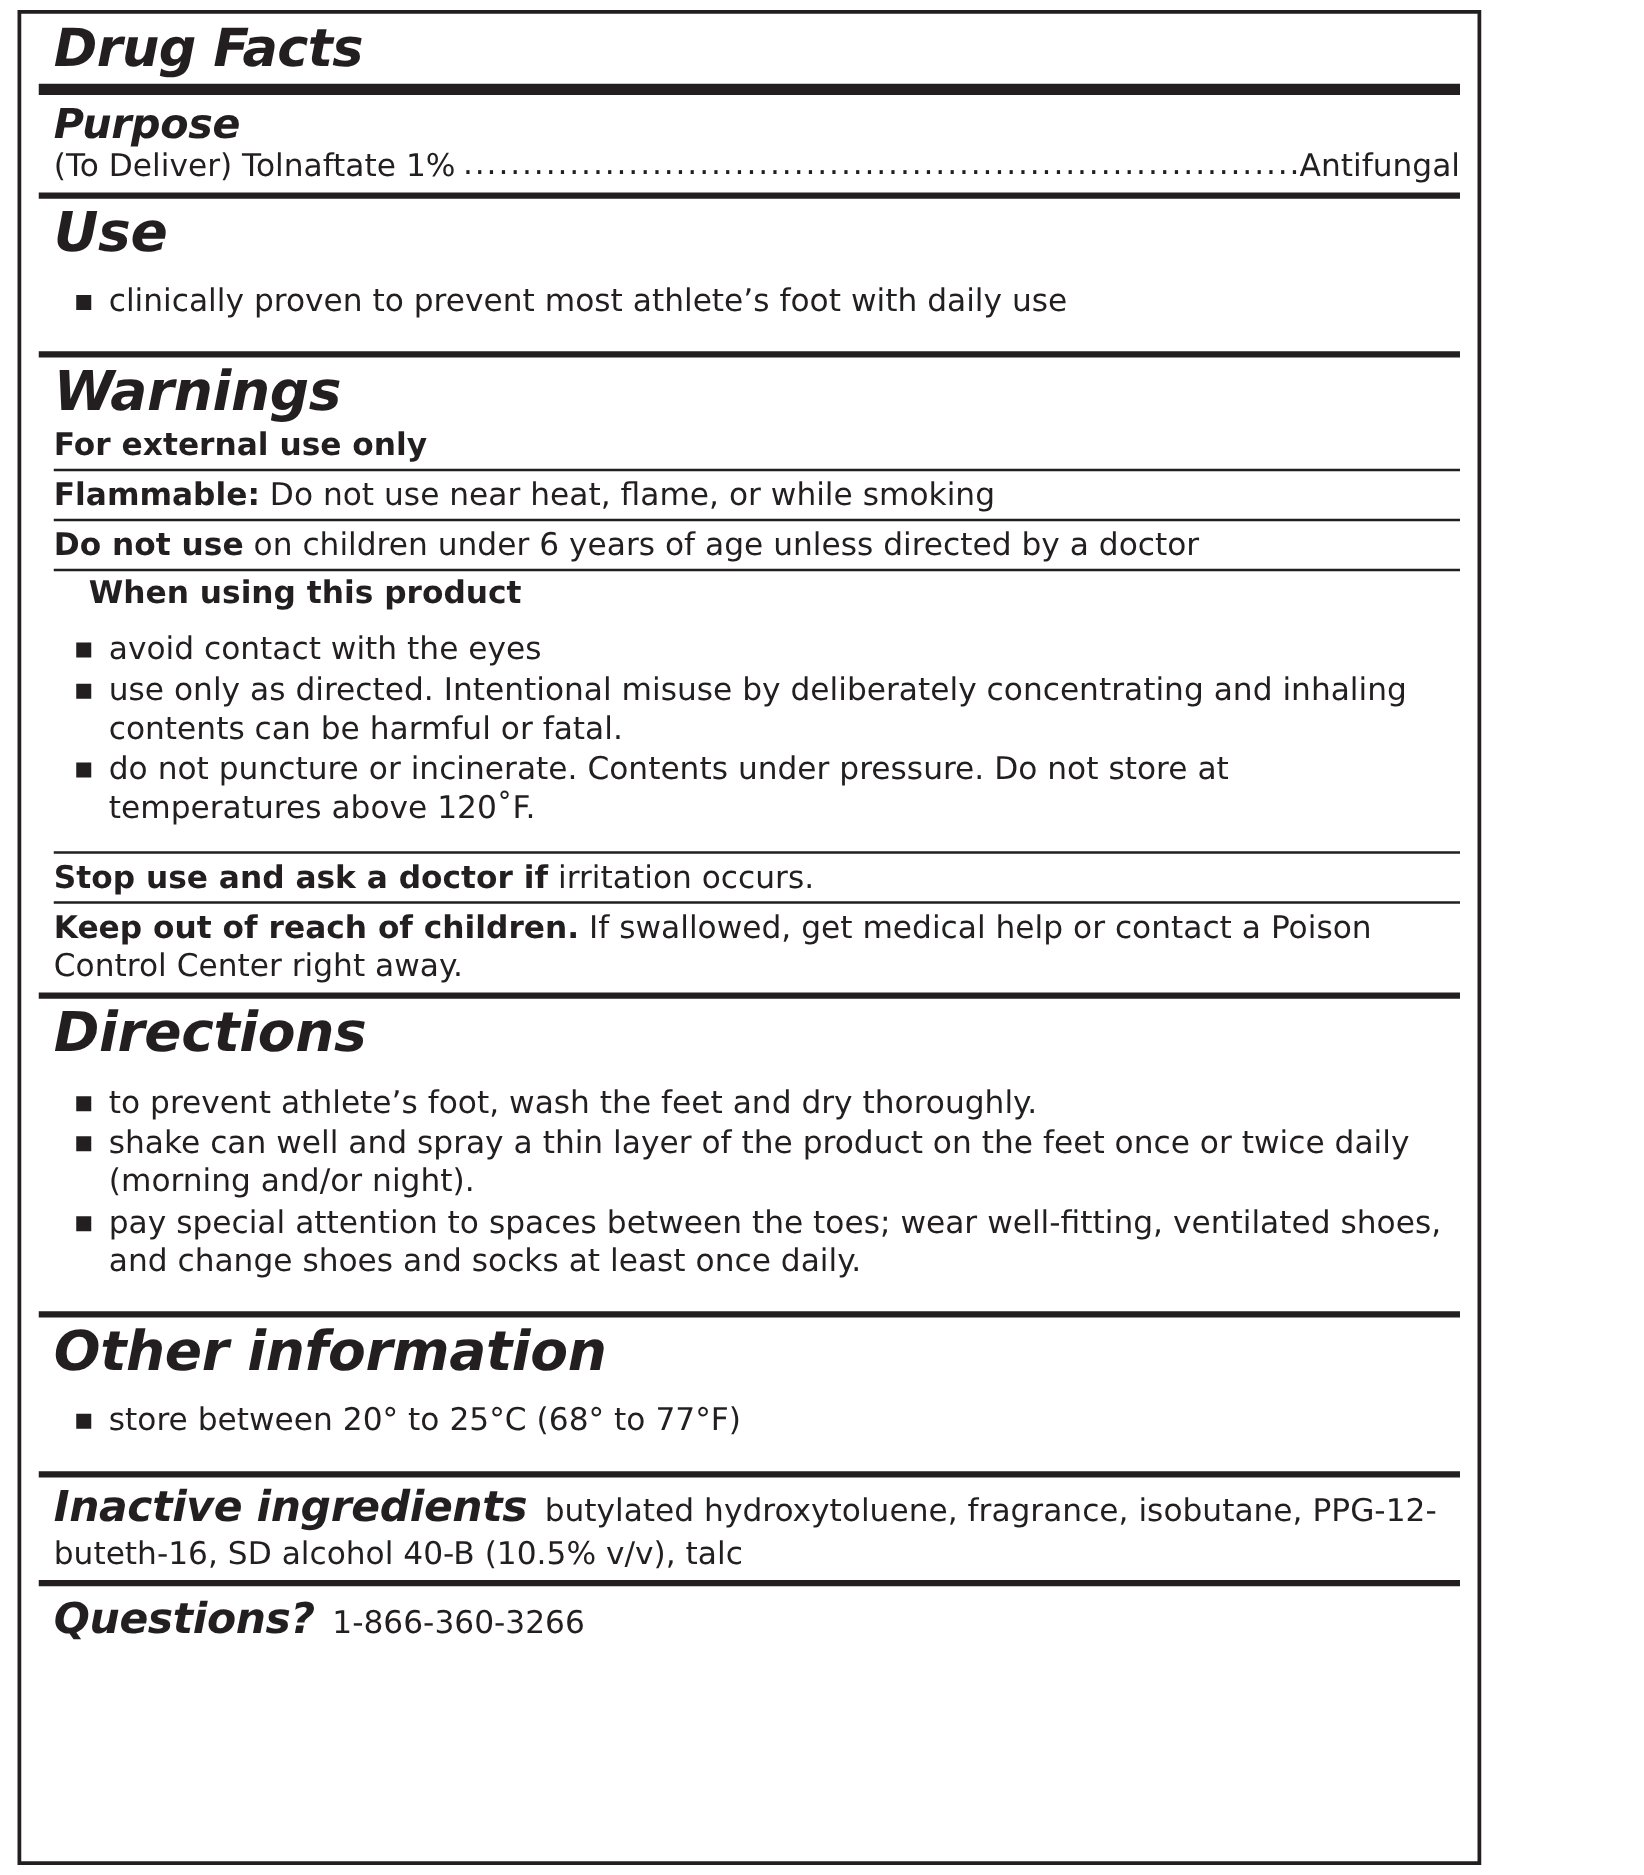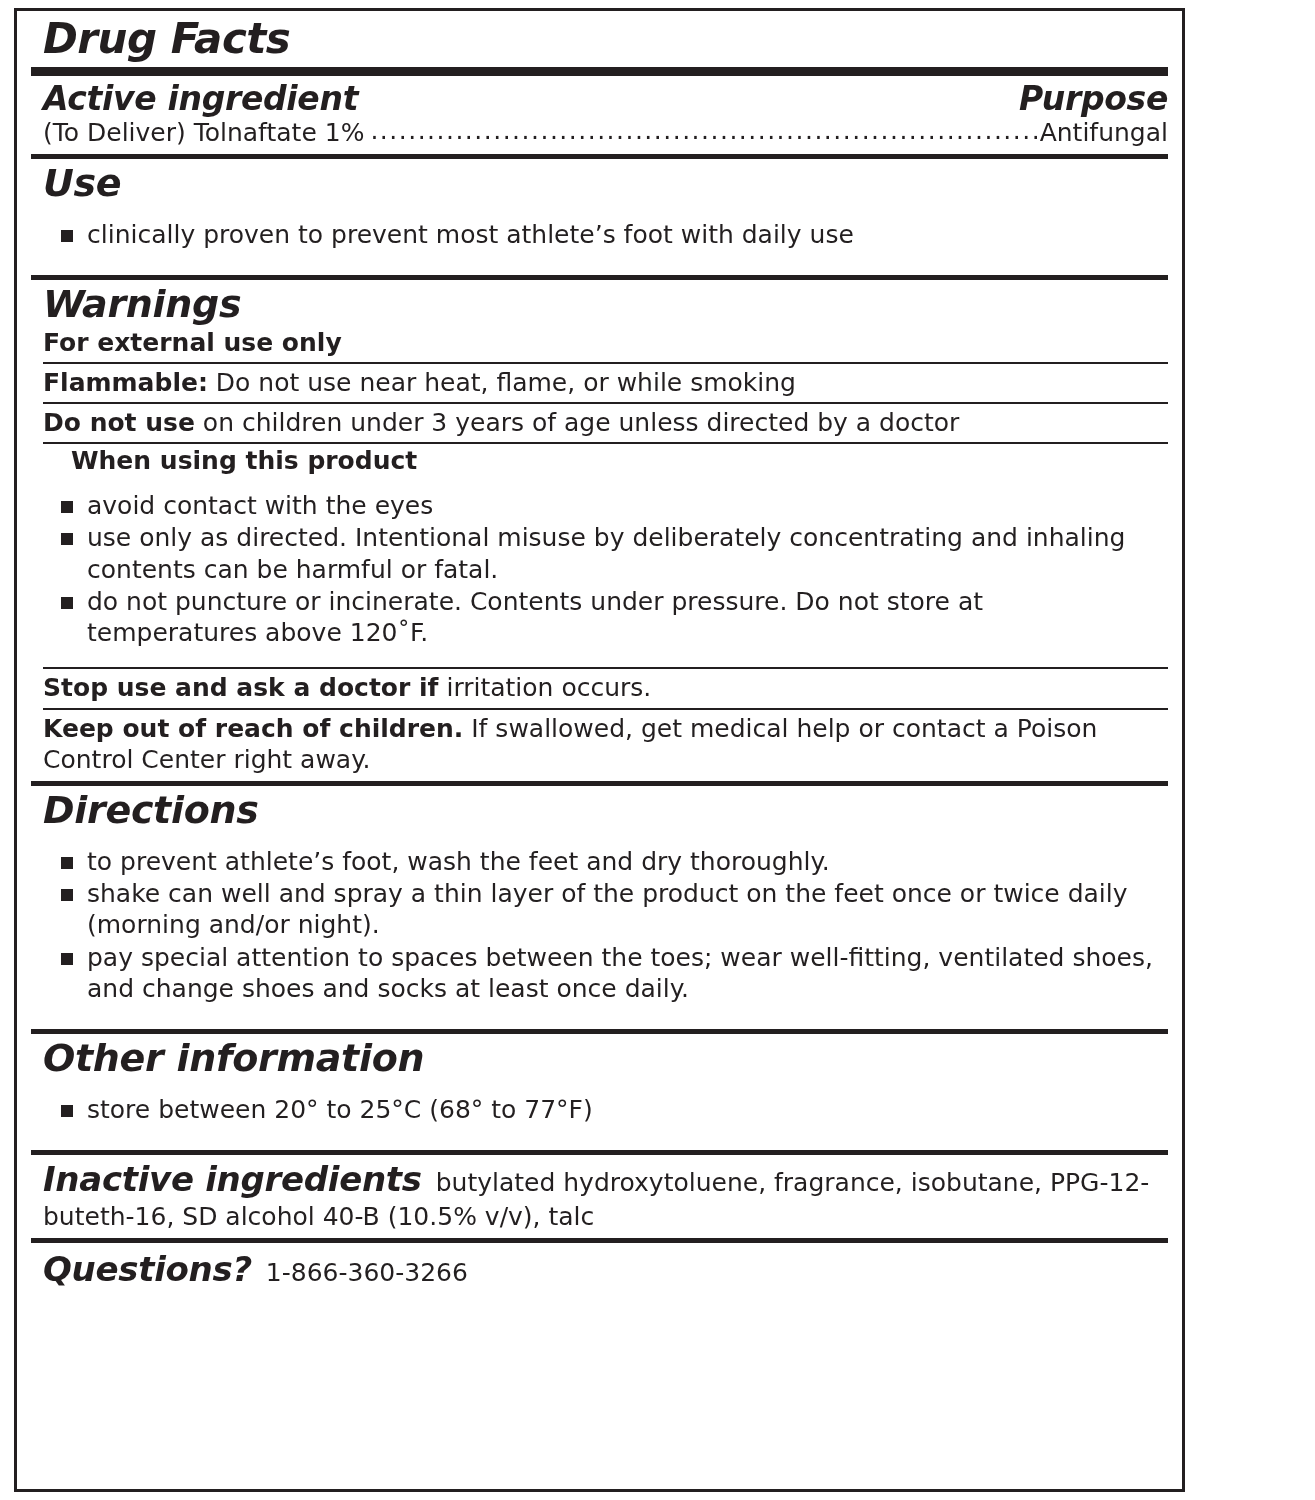--- a/index.html
+++ b/index.html
@@ -75,21 +75,21 @@
     margin: 0 2px 0 6px;
     font-size: 25px;
     letter-spacing: 1.5px;
     color: #231f20;
     position: relative;
     top: -2px;
   }
   .sec-title {
     font-style: italic;
     font-weight: bold;
-    font-size: 38px;
+    font-size: 44px;
     letter-spacing: -0.3px;
     padding: 4px 0 0 0;
     line-height: 1.1;
   }
   .bold-line {
     font-weight: bold;
     font-size: 25px;
     padding: 2px 0 4px 0;
     line-height: 1.2;
   }
@@ -155,21 +155,20 @@
 <body>
 
 <div class="page">
   <div class="panel">
 
     <div class="drug-facts">Drug Facts</div>
     <div class="rule-thick"></div>
 
     <div class="sect">
       <div class="row-head">
-        <span>Active ingredient</span>
         <span>Purpose</span>
       </div>
       <div class="ai-line">
         <span>(To Deliver) Tolnaftate 1%</span>
         <span class="dots">................................................................................................................................................</span>
         <span>Antifungal</span>
       </div>
     </div>
     <div class="rule-med"></div>
 
@@ -180,21 +179,21 @@
       </ul>
     </div>
     <div class="rule-med"></div>
 
     <div class="sect">
       <div class="sec-title">Warnings</div>
       <div class="bold-line">For external use only</div>
       <div class="rule-thin"></div>
       <div class="mix-line"><span class="bold-lead">Flammable:</span><span> Do not use near heat, flame, or while smoking</span></div>
       <div class="rule-thin"></div>
-      <div class="mix-line"><span class="bold-lead">Do not use</span><span> on children under 3 years of age unless directed by a doctor</span></div>
+      <div class="mix-line"><span class="bold-lead">Do not use</span><span> on children under 6 years of age unless directed by a doctor</span></div>
       <div class="rule-thin"></div>
       <div class="bold-line" style="padding-bottom:0;margin-left:28px;">When using this product</div>
       <ul class="bullets">
         <li>avoid contact with the eyes</li>
         <li>use only as directed. Intentional misuse by deliberately concentrating and inhaling contents can be harmful or fatal.</li>
         <li>do not puncture or incinerate. Contents under pressure. Do not store at temperatures above 120˚F.</li>
       </ul>
       <div class="rule-thin"></div>
       <div class="mix-line"><span class="bold-lead">Stop use and ask a doctor if</span><span> irritation occurs.</span></div>
       <div class="rule-thin"></div>

